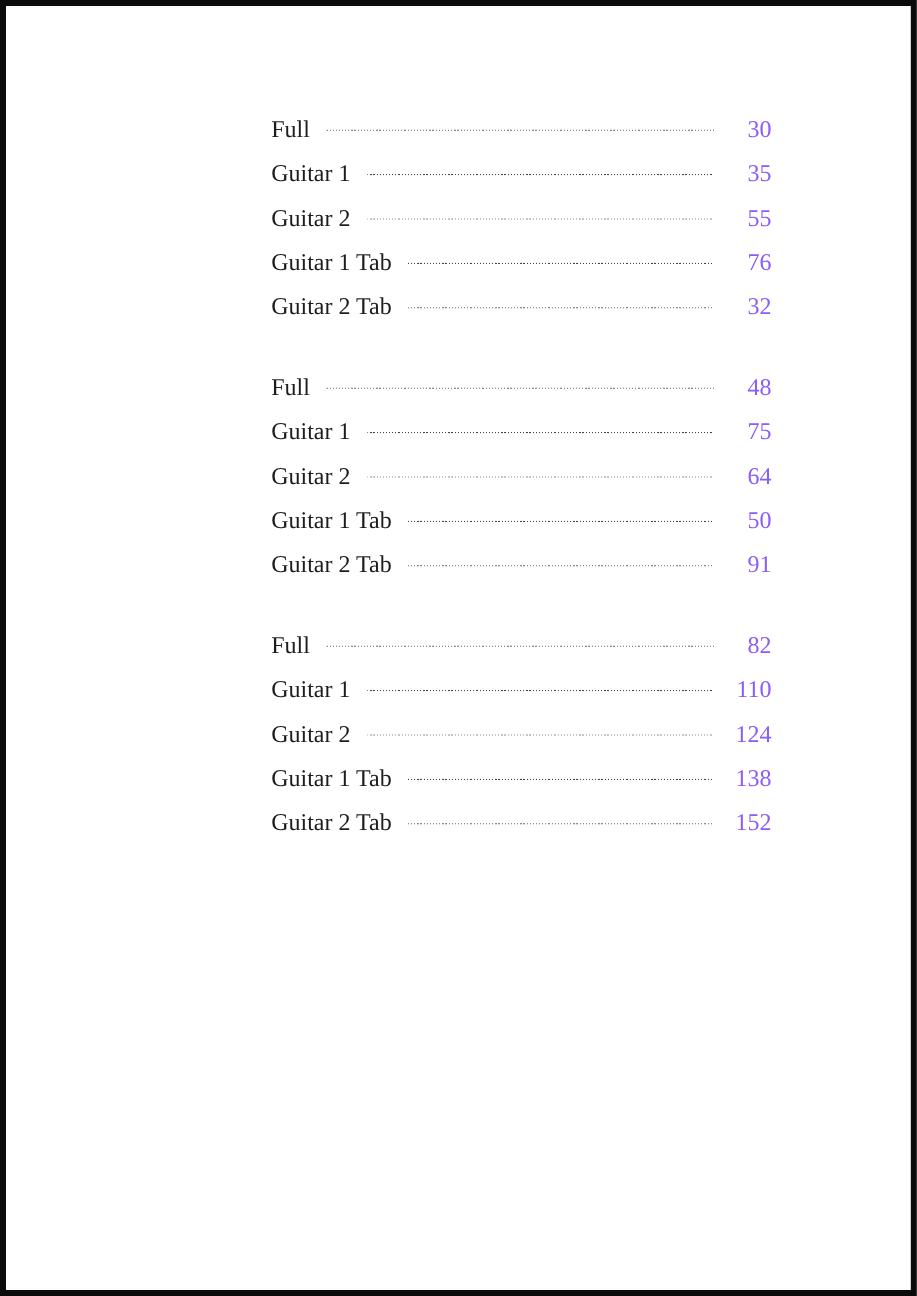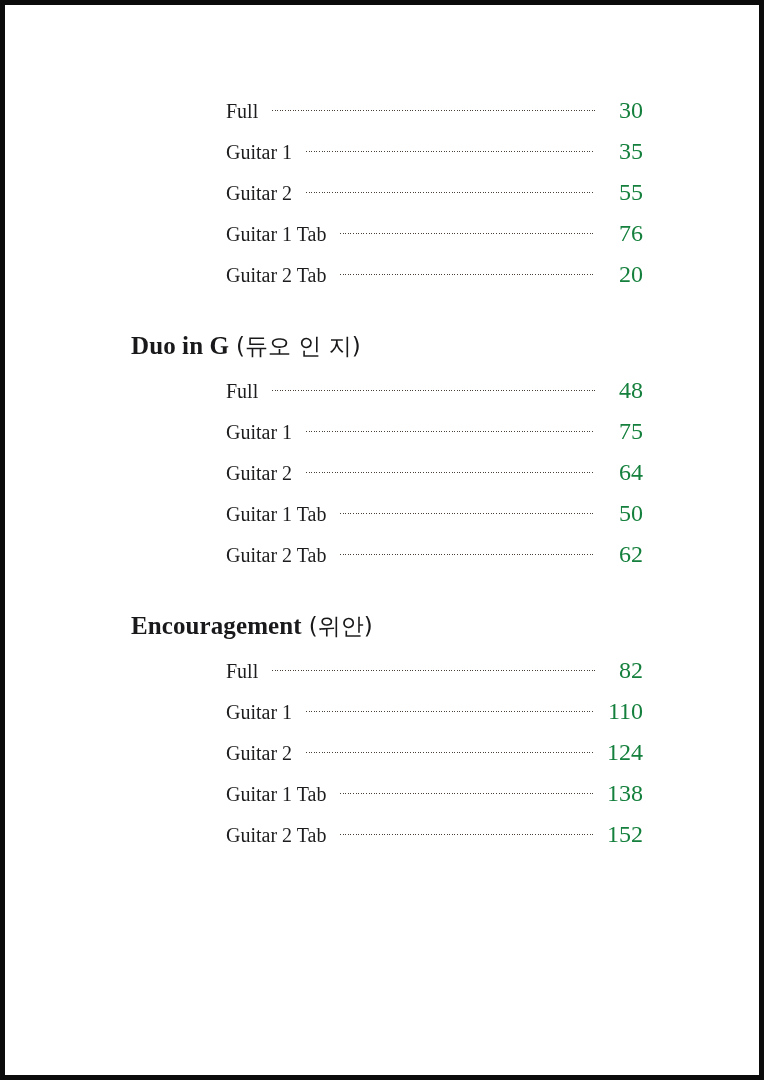--- a/index.html
+++ b/index.html
@@ -104,22 +104,22 @@
       rgba(255,255,255,0) 1px,
       rgba(255,255,255,0) 2.6px
     );
   }
 
   .entry-page {
     flex: 0 0 auto;
     min-width: 34px;
     text-align: right;
     white-space: nowrap;
-    font-size: 24px;
-    color: #15803d;
+    font-size: 20px;
+    color: #8b5cf6;
   }
 </style>
 </head>
 <body>
 
 <div class="page-frame">
   <div class="toc">
 
   <div class="toc-section">
         <ul class="entry-list">
@@ -139,26 +139,25 @@
             <span class="entry-page">55</span>
           </li>
           <li class="entry">
             <span class="entry-label">Guitar 1 Tab</span>
             <span class="entry-leader"></span>
             <span class="entry-page">76</span>
           </li>
           <li class="entry">
             <span class="entry-label">Guitar 2 Tab</span>
             <span class="entry-leader"></span>
-            <span class="entry-page">20</span>
+            <span class="entry-page">32</span>
           </li>
         </ul>
       </div>
       <div class="toc-section">
-        <h2 class="section-heading"><span class="heading-title">Duo in G</span><span class="heading-korean">(듀오 인 지)</span></h2>
         <ul class="entry-list">
           <li class="entry">
             <span class="entry-label">Full</span>
             <span class="entry-leader"></span>
             <span class="entry-page">48</span>
           </li>
           <li class="entry">
             <span class="entry-label">Guitar 1</span>
             <span class="entry-leader"></span>
             <span class="entry-page">75</span>
@@ -169,26 +168,25 @@
             <span class="entry-page">64</span>
           </li>
           <li class="entry">
             <span class="entry-label">Guitar 1 Tab</span>
             <span class="entry-leader"></span>
             <span class="entry-page">50</span>
           </li>
           <li class="entry">
             <span class="entry-label">Guitar 2 Tab</span>
             <span class="entry-leader"></span>
-            <span class="entry-page">62</span>
+            <span class="entry-page">91</span>
           </li>
         </ul>
       </div>
       <div class="toc-section">
-        <h2 class="section-heading"><span class="heading-title">Encouragement</span><span class="heading-korean">(위안)</span></h2>
         <ul class="entry-list">
           <li class="entry">
             <span class="entry-label">Full</span>
             <span class="entry-leader"></span>
             <span class="entry-page">82</span>
           </li>
           <li class="entry">
             <span class="entry-label">Guitar 1</span>
             <span class="entry-leader"></span>
             <span class="entry-page">110</span>

